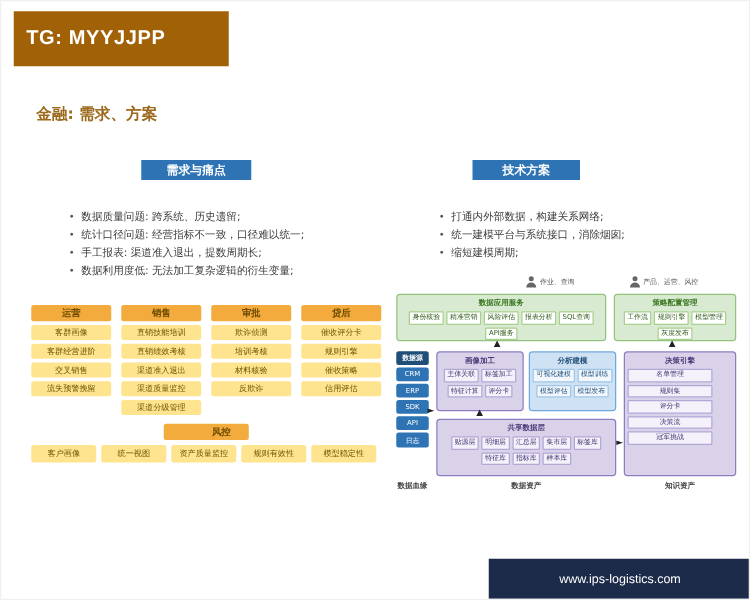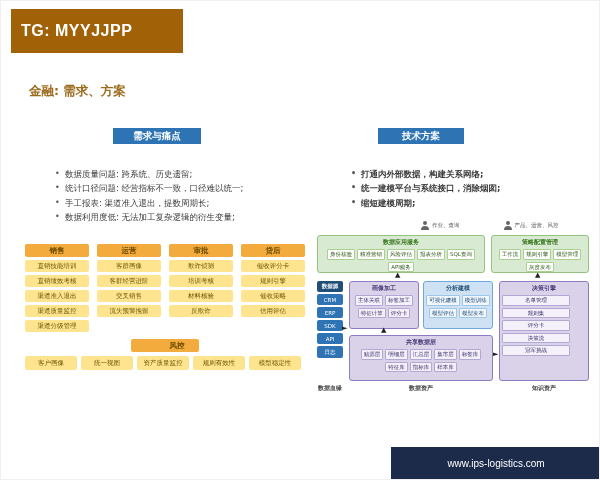--- a/index.html
+++ b/index.html
@@ -15,21 +15,21 @@
 
   .sec-hdr{position:absolute;top:127px;height:16px;background:#2e74b5;color:#fff;font-size:9.5px;
            display:flex;align-items:center;justify-content:center;font-weight:bold;}
   .sec-hdr.lft{left:112px;width:88px;}
   .sec-hdr.rgt{left:377px;width:86px;}
 
   .bullets{position:absolute;margin:16px;padding:0;list-style:none;}
   .bullets li{font-size:8.5px;color:#3b3b3b;line-height:1.7;padding-left:12px;position:relative;}
   .bullets li::before{content:"•";position:absolute;left:2px;top:0;font-size:8px;color:#555;}
   .bullets-left{left:36px;top:150px;width:276px;}
-  .bullets-right{left:332px;top:150px;width:244px;font-weight:bold;}
+  .bullets-right{left:332px;top:150px;width:244px;}
 
   
   .ldiag{position:absolute;left:24px;top:243px;width:280px;}
   .lcols{display:flex;gap:8px;}
   .lcol{display:flex;flex-direction:column;gap:3px;width:64px;}
   .yhead{height:13px;font-size:7.5px;display:flex;align-items:center;justify-content:center;
          background:#f2ab3c;color:#6d4a00;font-weight:bold;border-radius:2px;}
   .ybox{height:12px;font-size:6.5px;display:flex;align-items:center;justify-content:center;
         background:#ffe48f;color:#6d5500;border-radius:2px;white-space:nowrap;}
   .risk-head{width:44px;margin:7px auto 4px auto;padding-left:24px;}
@@ -106,33 +106,33 @@
 
   <ul class="bullets bullets-right">
     <li>打通内外部数据，构建关系网络;</li>
     <li>统一建模平台与系统接口，消除烟囱;</li>
     <li>缩短建模周期;</li>
   </ul>
 
   <div class="ldiag">
     <div class="lcols">
       <div class="lcol">
+        <div class="yhead">运营</div>
+        <div class="ybox">客群画像</div>
+        <div class="ybox">客群经营进阶</div>
+        <div class="ybox">交叉销售</div>
+        <div class="ybox">流失预警挽留</div>
+      </div>
+      <div class="lcol">
         <div class="yhead">销售</div>
         <div class="ybox">直销技能培训</div>
         <div class="ybox">直销绩效考核</div>
         <div class="ybox">渠道准入退出</div>
         <div class="ybox">渠道质量监控</div>
         <div class="ybox">渠道分级管理</div>
-      </div>
-      <div class="lcol">
-        <div class="yhead">运营</div>
-        <div class="ybox">客群画像</div>
-        <div class="ybox">客群经营进阶</div>
-        <div class="ybox">交叉销售</div>
-        <div class="ybox">流失预警挽留</div>
       </div>
       <div class="lcol">
         <div class="yhead">审批</div>
         <div class="ybox">欺诈侦测</div>
         <div class="ybox">培训考核</div>
         <div class="ybox">材料核验</div>
         <div class="ybox">反欺诈</div>
       </div>
       <div class="lcol">
         <div class="yhead">贷后</div>

